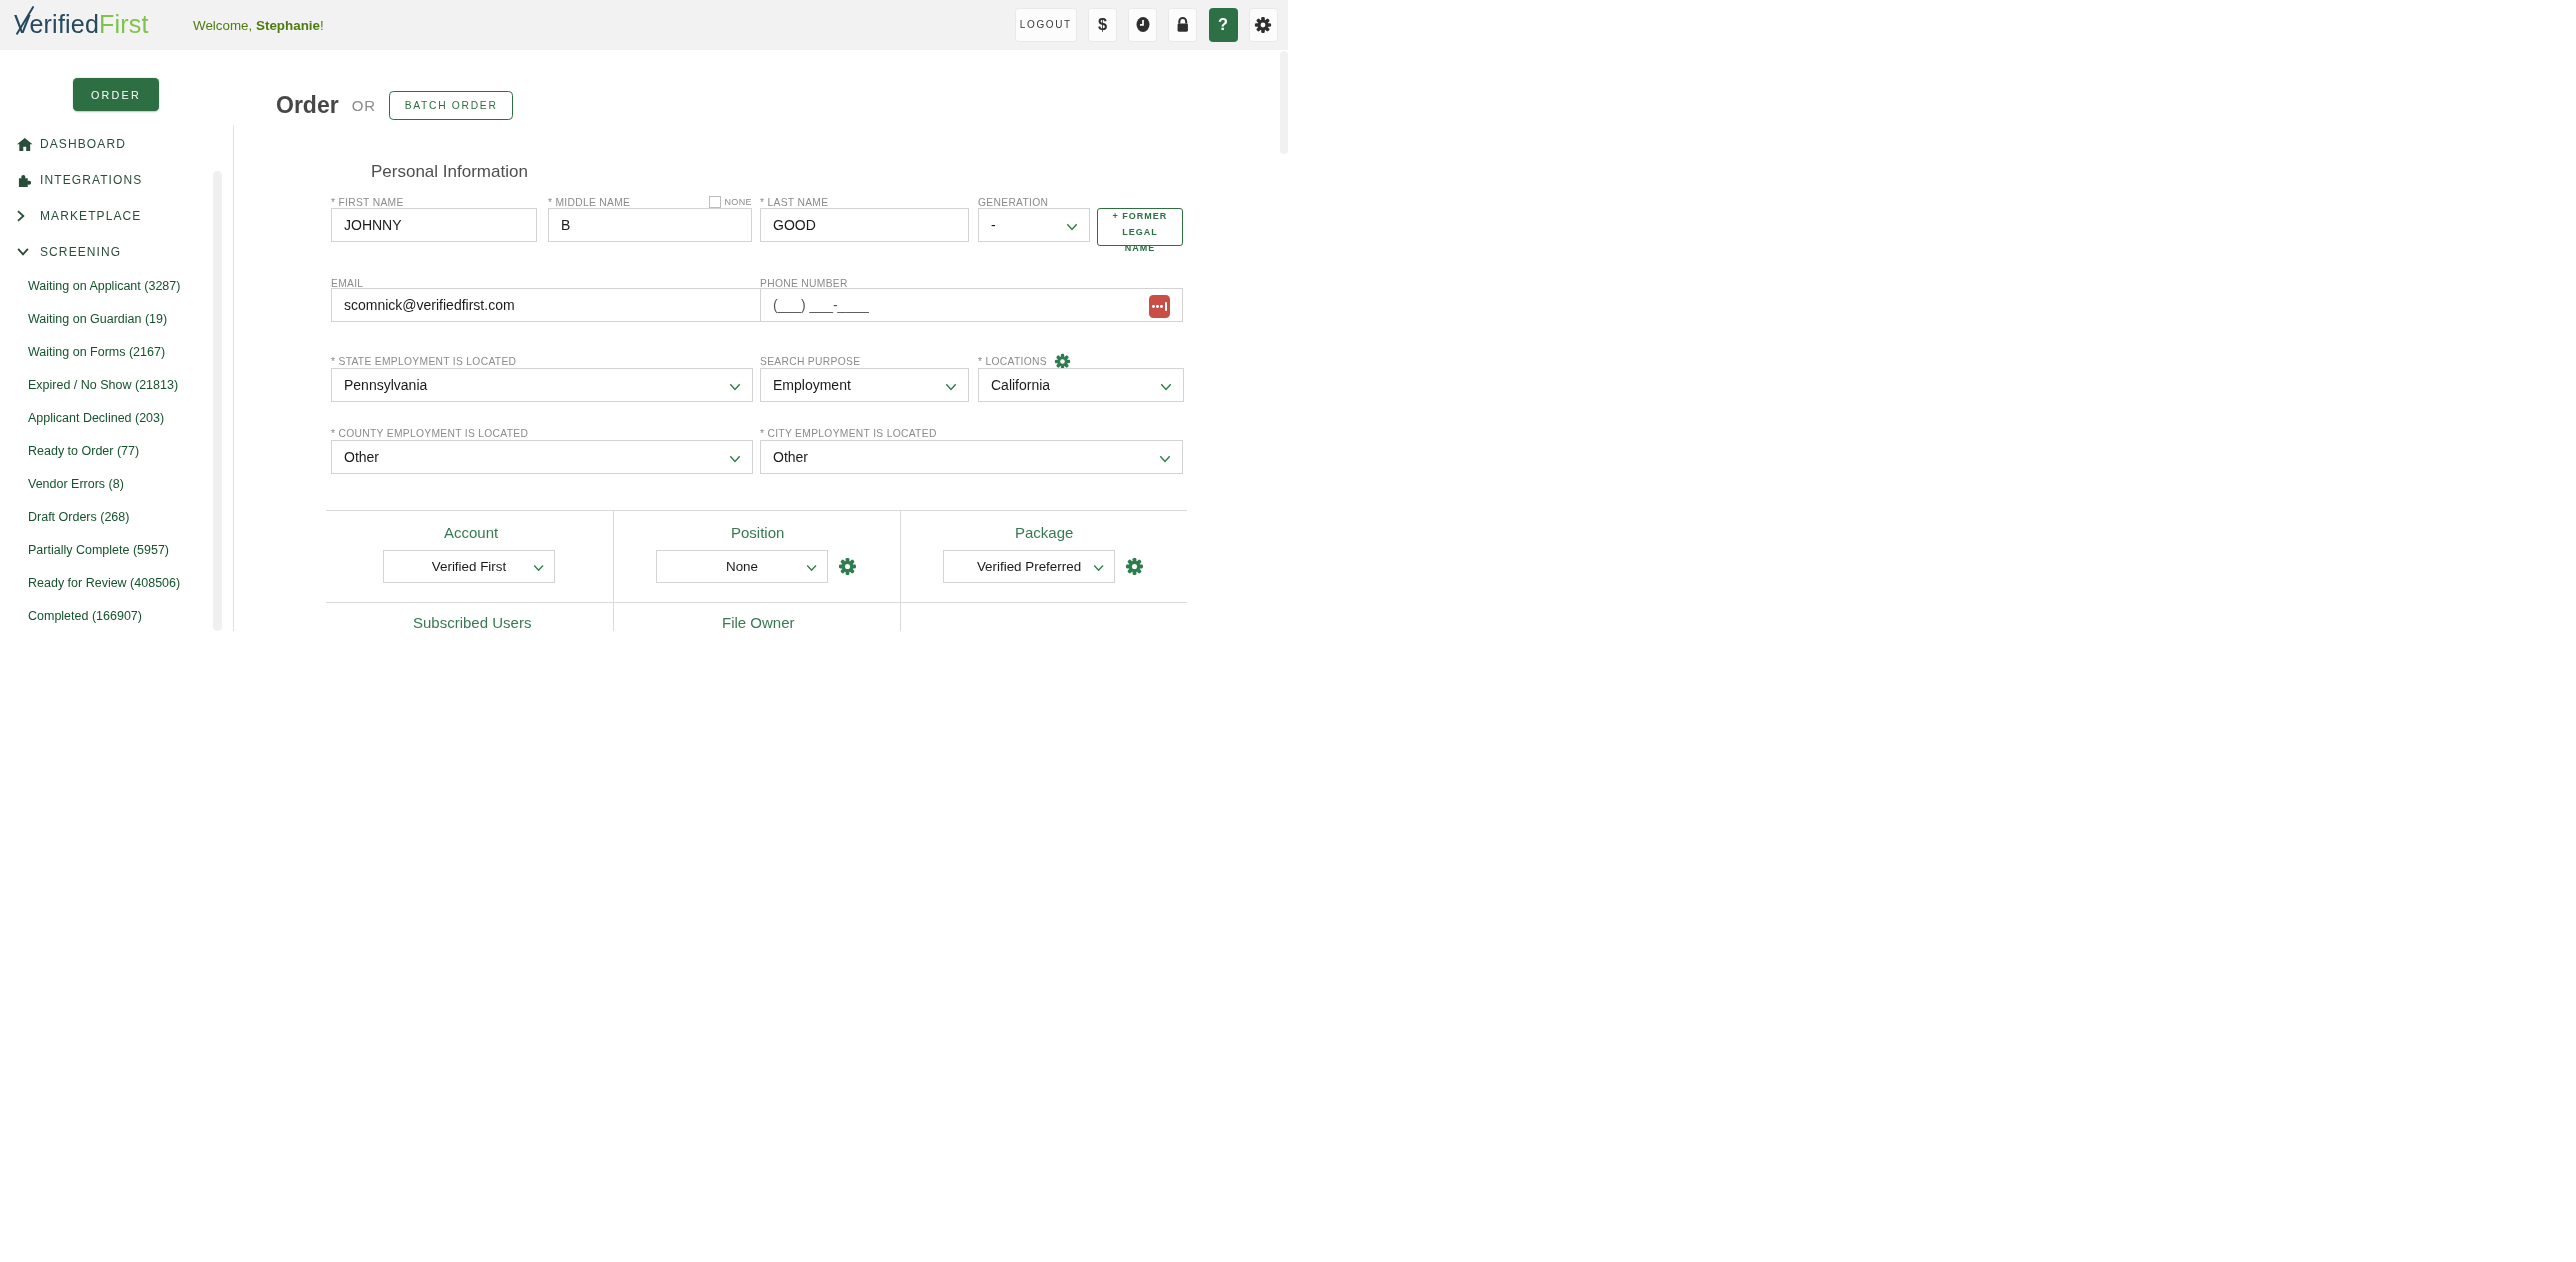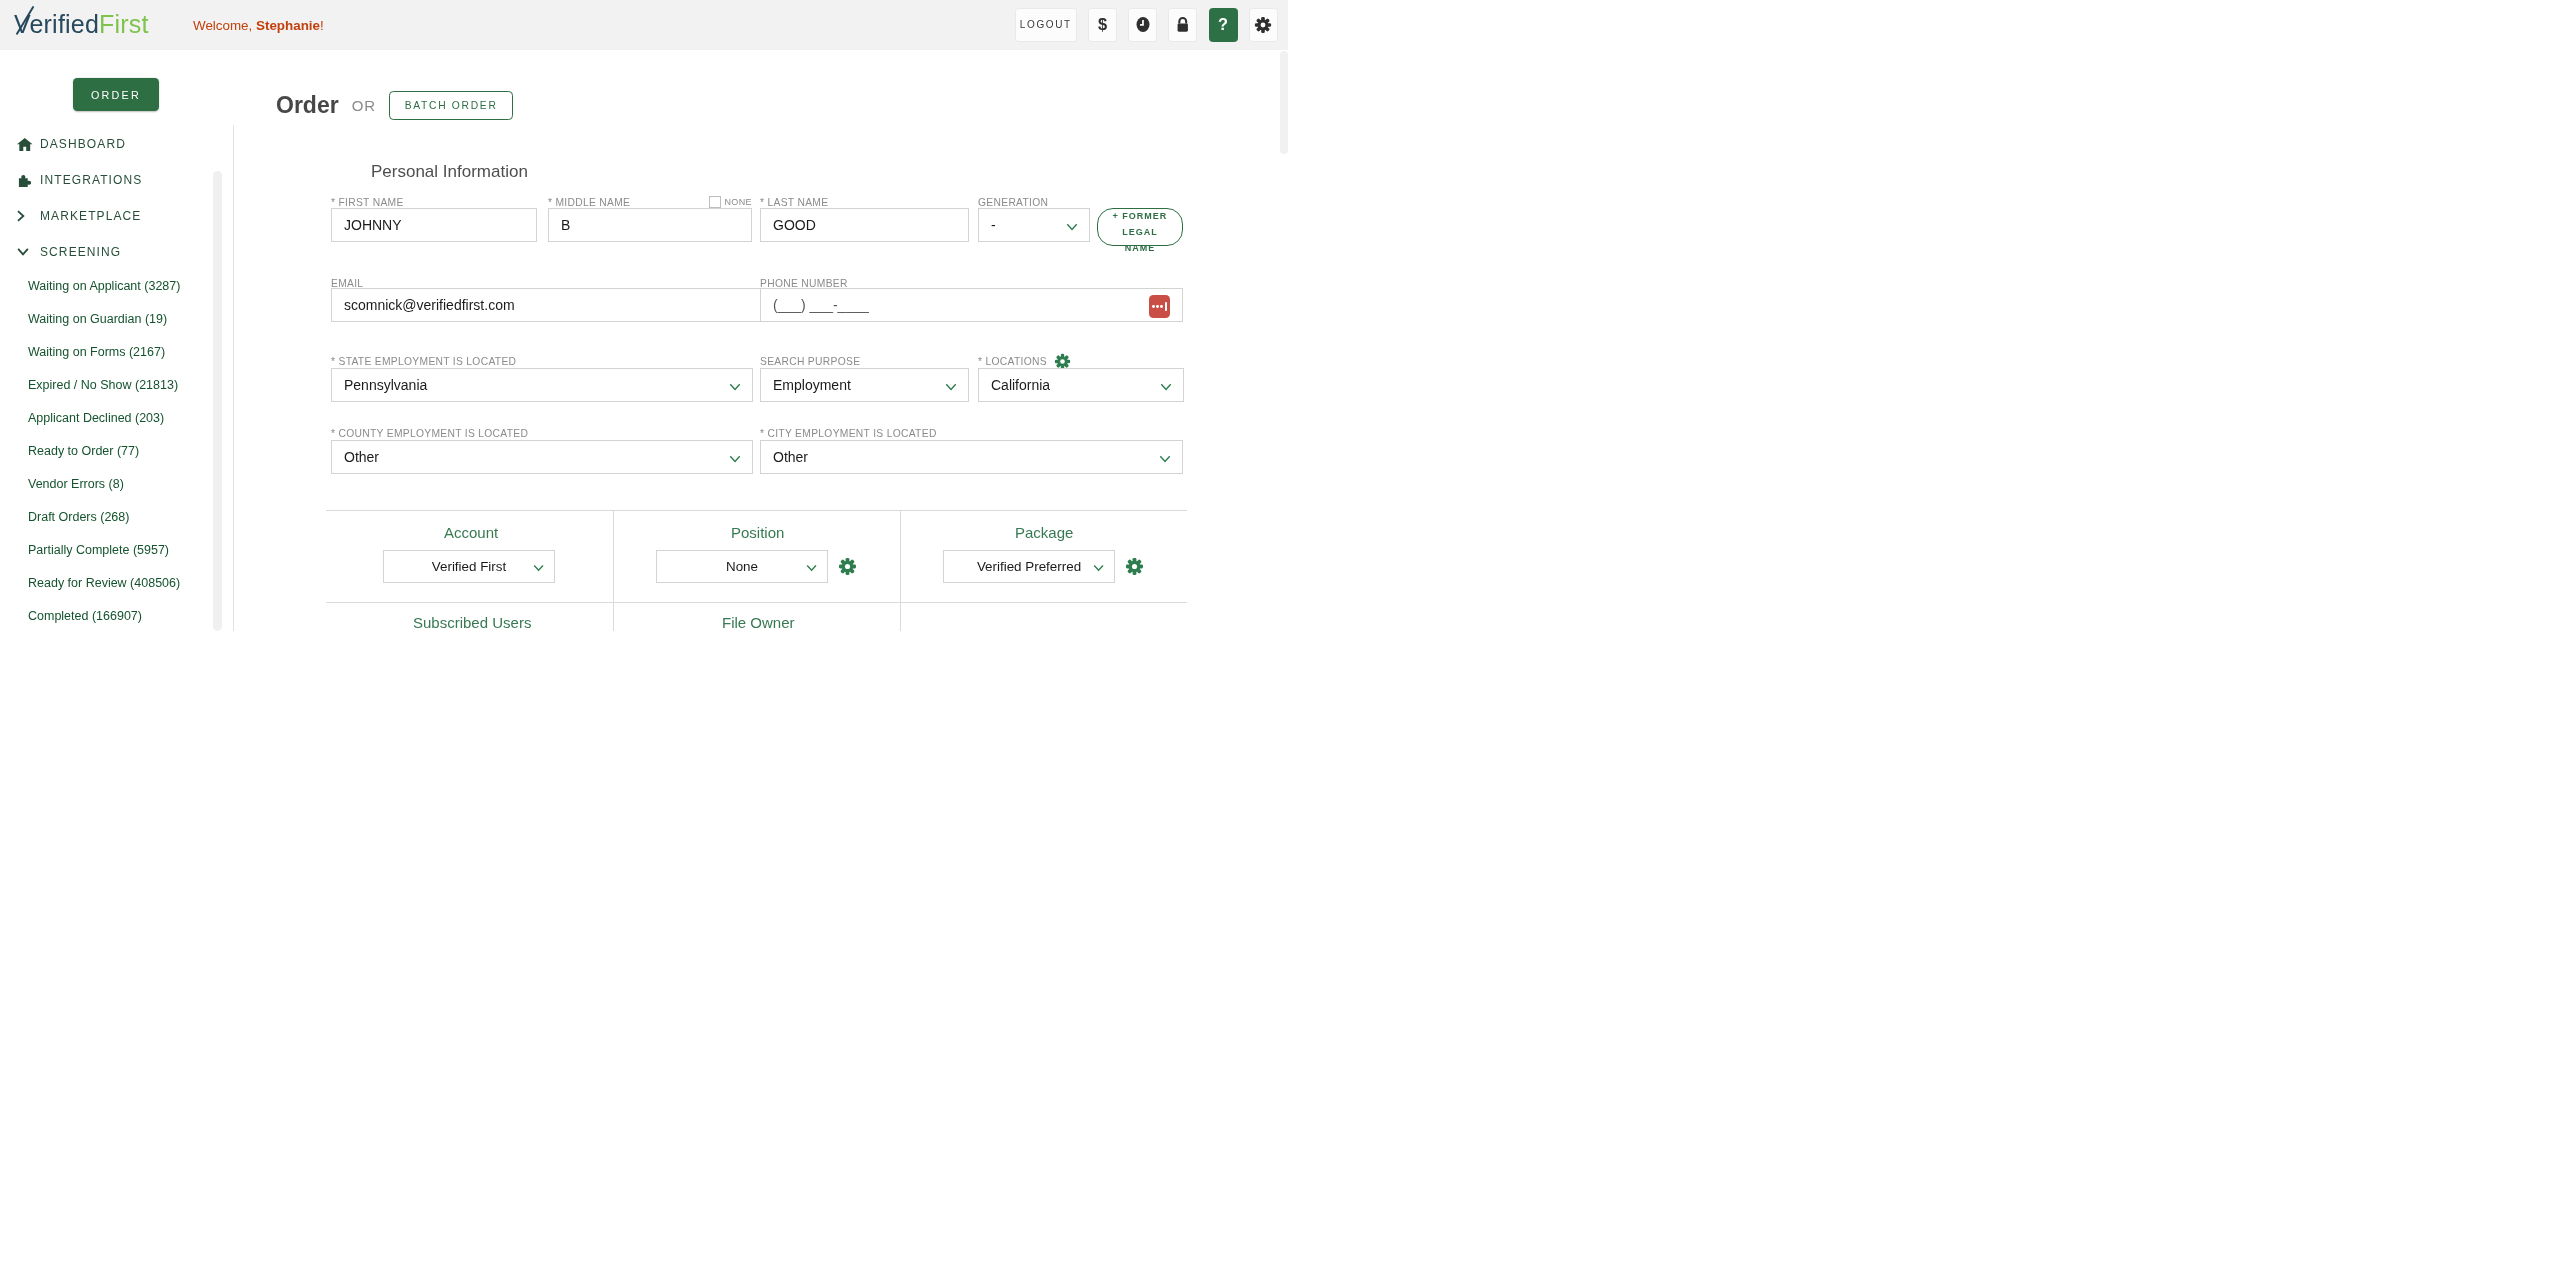--- a/index.html
+++ b/index.html
@@ -6,21 +6,21 @@
   html,body { width:1288px; height:631px; }
   body { font-family:"Liberation Sans", sans-serif; background:#ffffff; overflow:hidden; }
   #app { position:relative; width:1288px; height:631px; background:#fff; overflow:hidden; }
 
   
   .header { position:absolute; left:0; top:0; width:100%; height:50px; background:#f2f2f2; }
   .logo { position:absolute; left:14px; top:9.5px; font-size:25px; letter-spacing:0.2px; cursor:pointer; }
   .logo-v { color:#27495e; }
   .logo-f { color:#7fc34c; }
   .logo-check { position:absolute; left:9.5px; top:-6px; width:2.2px; height:33px; background:#27495e; transform:rotate(31deg); border-radius:1.7px; }
-  .welcome { position:absolute; left:193px; top:0; height:50px; display:flex; align-items:center; font-size:13.4px; color:#c2410c;text-align:right; }
+  .welcome { position:absolute; left:193px; top:0; height:50px; display:flex; align-items:center; font-size:13.4px; color:#4d7c0f;text-align:right; }
   .welcome b { font-weight:700; }
 
   .search-bar { position:absolute; left:435px; top:7.8px; height:34px; display:flex; }
   .search-input { width:300px; height:34px; border:none; outline:none; background:#fff; padding:0 14px; font-size:13px; color:#333; border-radius:2.6px 0 0 2.6px; font-family:"Liberation Sans", sans-serif; }
   .search-input::placeholder { color:#8a8a8a; }
   .search-scope { width:69px; height:34px; background:#fff; display:flex; align-items:center; justify-content:center; gap:9.5px; font-size:13px; color:#222; cursor:pointer; }
   .search-btn { width:53px; height:34px; background:#2e6e43; border:none; border-radius:0 2.6px 2.6px 0; display:flex; align-items:center; justify-content:center; cursor:pointer; }
 
   .header-actions { position:absolute; right:10.3px; top:7.8px; height:34px; display:flex; gap:11.2px; align-items:center; }
   .hbtn { height:34px; background:#fcfcfc; border:0.9px solid #e9e9e9; border-radius:3.4px; display:flex; align-items:center; justify-content:center; cursor:pointer; color:#2f2f2f; }
@@ -53,21 +53,21 @@
   .form { position:absolute; left:97px; top:0; width:853px; }
   .flabel { position:absolute; font-size:10.3px; letter-spacing:0.3px; color:#8b8b8b; white-space:nowrap; display:flex; align-items:center; }
   .finput, .fselect { position:absolute; height:34px; background:#fff; border:0.9px solid #d3d3d3; }
   .finput input { width:100%; height:100%; border:none; outline:none; padding:0 12px; font-size:14px; color:#1b1b1b; background:transparent; font-family:"Liberation Sans", sans-serif; }
   .finput input::placeholder { color:#555; }
   .fselect { display:flex; align-items:center; padding:0 29px 0 12px; font-size:14px; color:#1b1b1b; cursor:pointer; }
   .fselect .chev { position:absolute; right:11.2px; top:14px; }
   .none-wrap { display:flex; align-items:center; gap:3.4px; }
   .none-box { width:12px; height:12px; background:#fff; border:0.9px solid #bdbdbd; cursor:pointer; }
   .none-lab { font-size:9px; color:#8b8b8b; letter-spacing:0.4px; }
-  .former-btn { position:absolute; left:766px; top:158px; width:86px; height:38px; background:#fff; border:0.9px solid #2e6e43; border-radius:16px; color:#2e6e43; font-size:9px; font-weight:700; letter-spacing:1px; line-height:1.75; cursor:pointer; padding:0 7.8px; font-family:"Liberation Sans", sans-serif; }
+  .former-btn { position:absolute; left:766px; top:158px; width:86px; height:38px; background:#fff; border:0.9px solid #2e6e43; border-radius:3px; color:#2e6e43; font-size:9px; font-weight:700; letter-spacing:1px; line-height:1.75; cursor:pointer; padding:0 7.8px; font-family:"Liberation Sans", sans-serif; }
   .lastpass { position:absolute; right:12px; top:6px; width:21px; height:23px; background:#c94f46; border-radius:4.3px; display:flex; align-items:center; justify-content:center; gap:1.3px; cursor:pointer; }
   .lastpass i { width:2.8px; height:2.8px; background:#fff; border-radius:50%; }
   .lastpass .bar { width:1.6px; height:9.5px; background:#fff; border-radius:0.9px; margin-left:0.9px; }
   .label-gear { margin-left:7px; display:inline-flex; cursor:pointer; }
 
   
   .order-grid { position:absolute; left:92px; top:460px; width:861px; height:172px; border-top:0.9px solid #dadada; }
   .og-vline { position:absolute; top:0; bottom:0; width:0.9px; background:#dadada; }
   .og-hline { position:absolute; left:0; top:91px; width:100%; height:0.9px; background:#dadada; }
   .og-head { position:absolute; font-size:15px; color:#377952; white-space:nowrap; }

